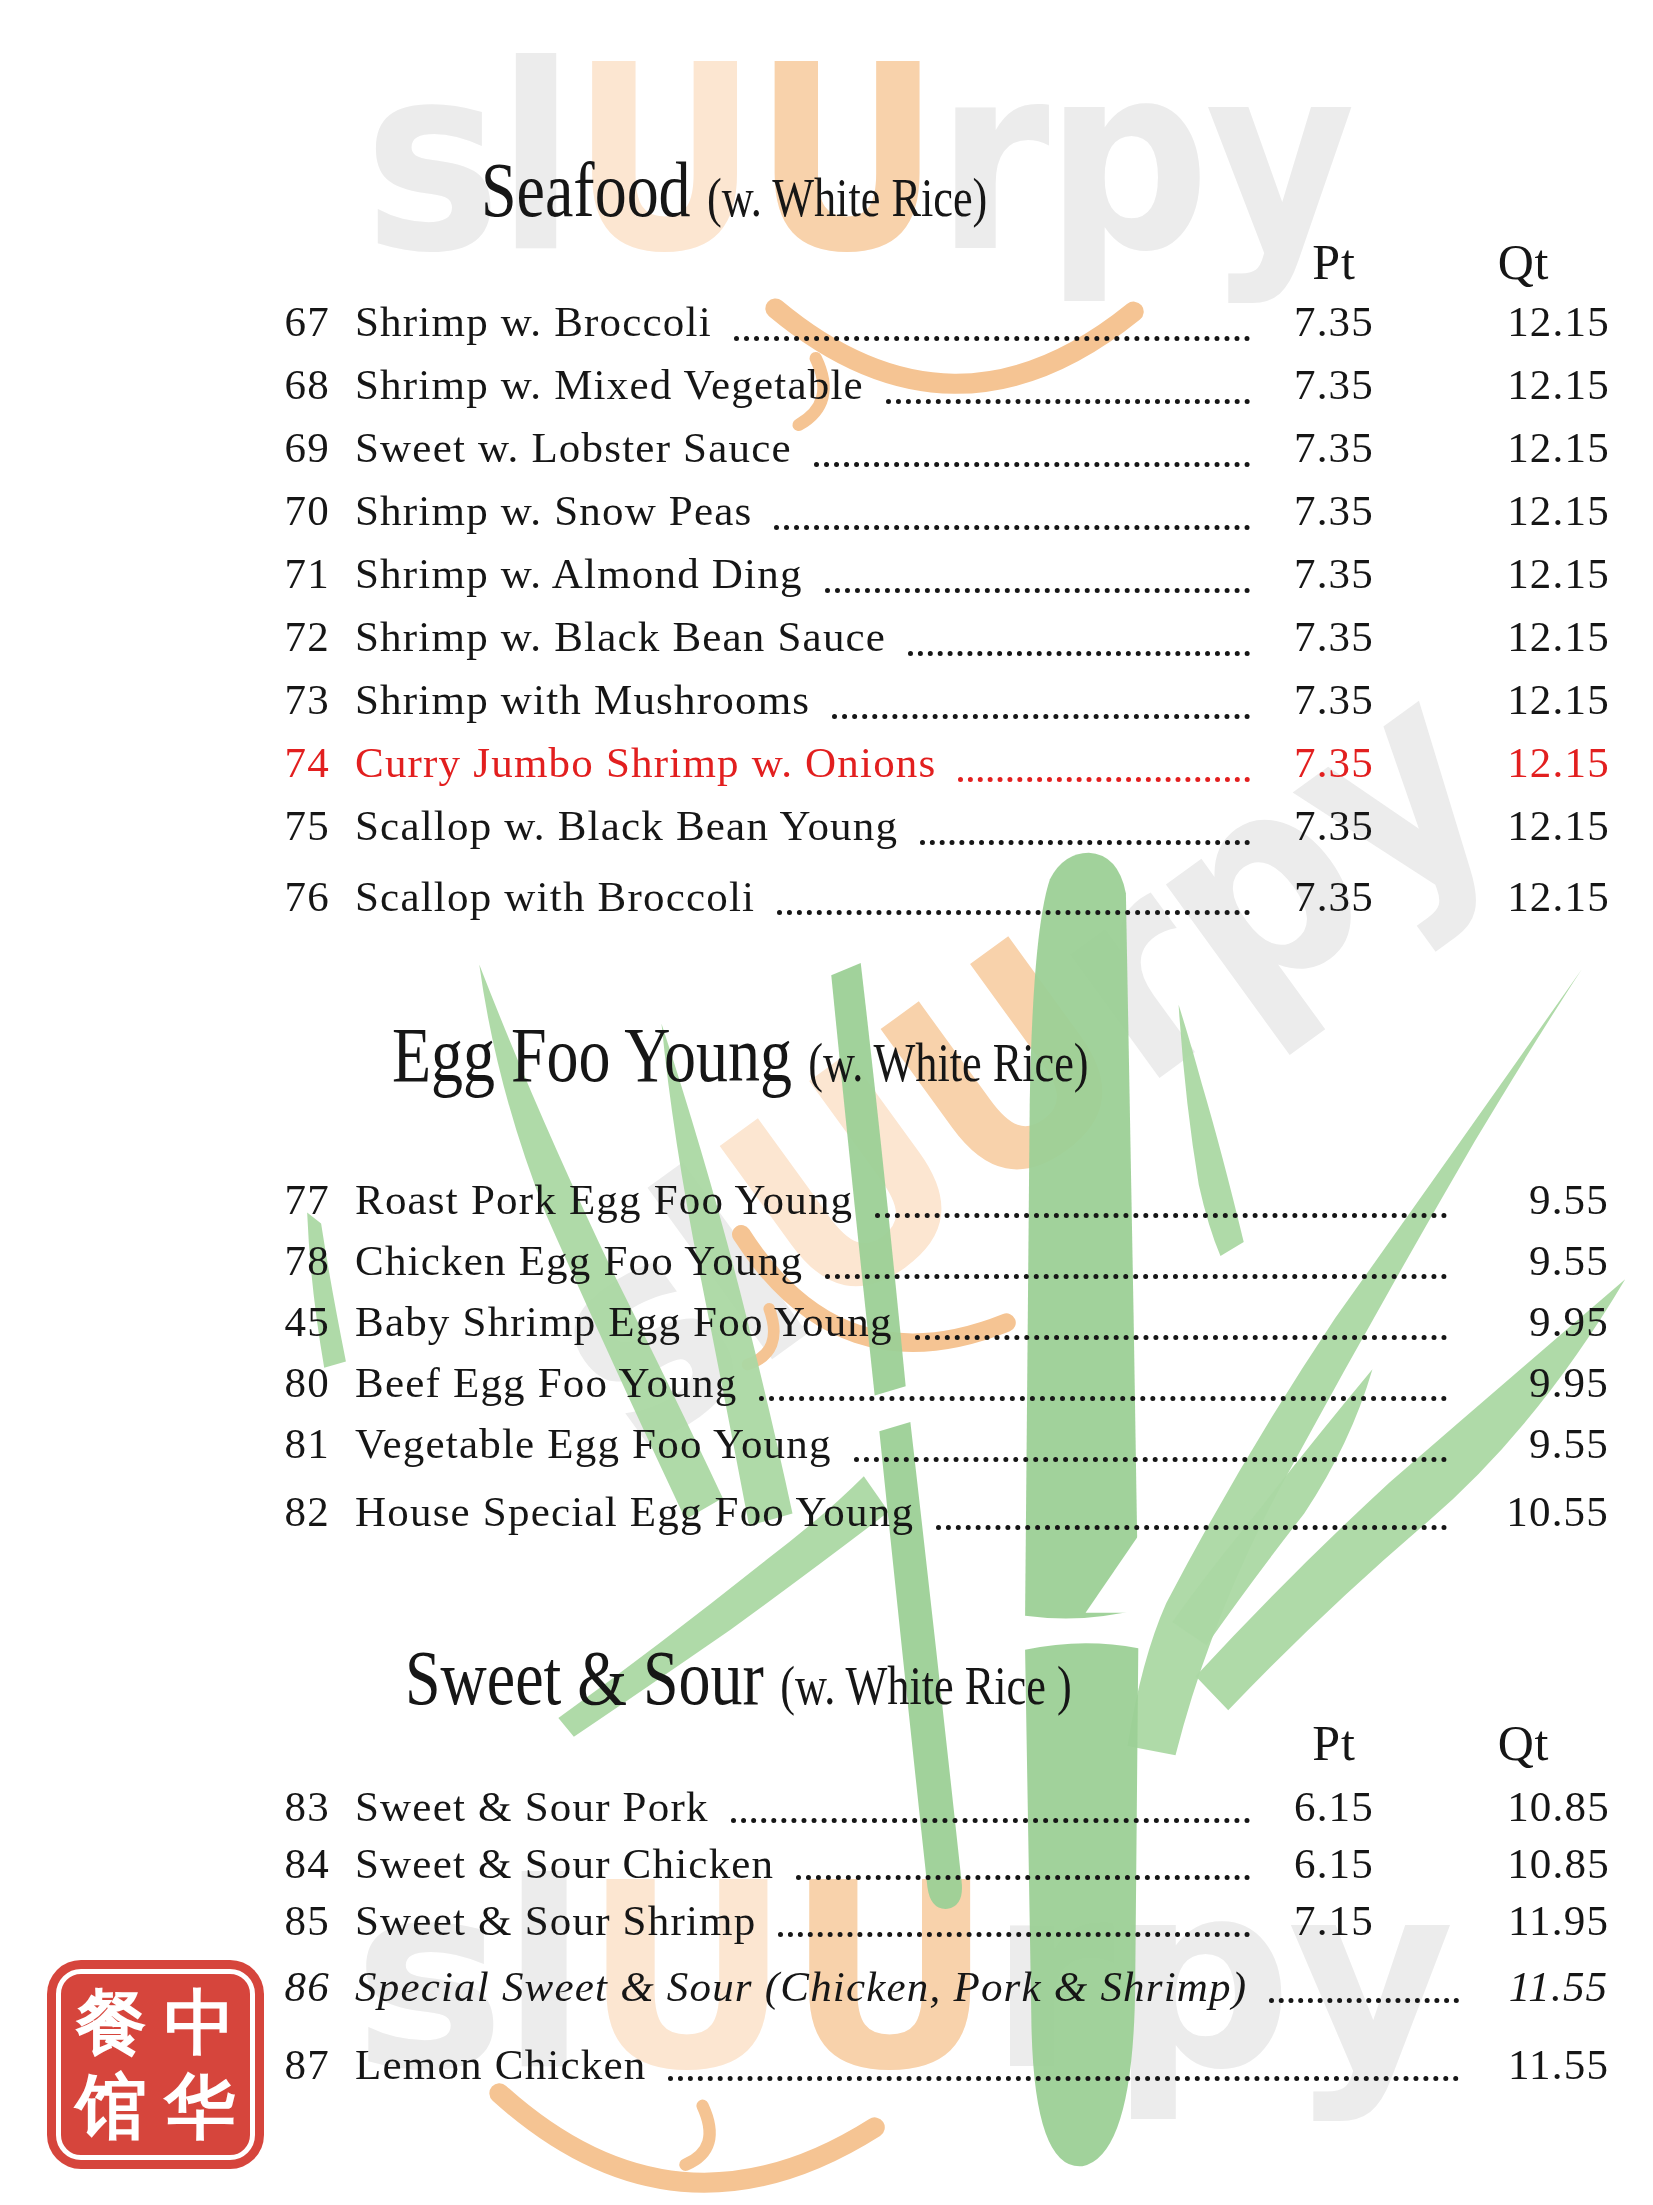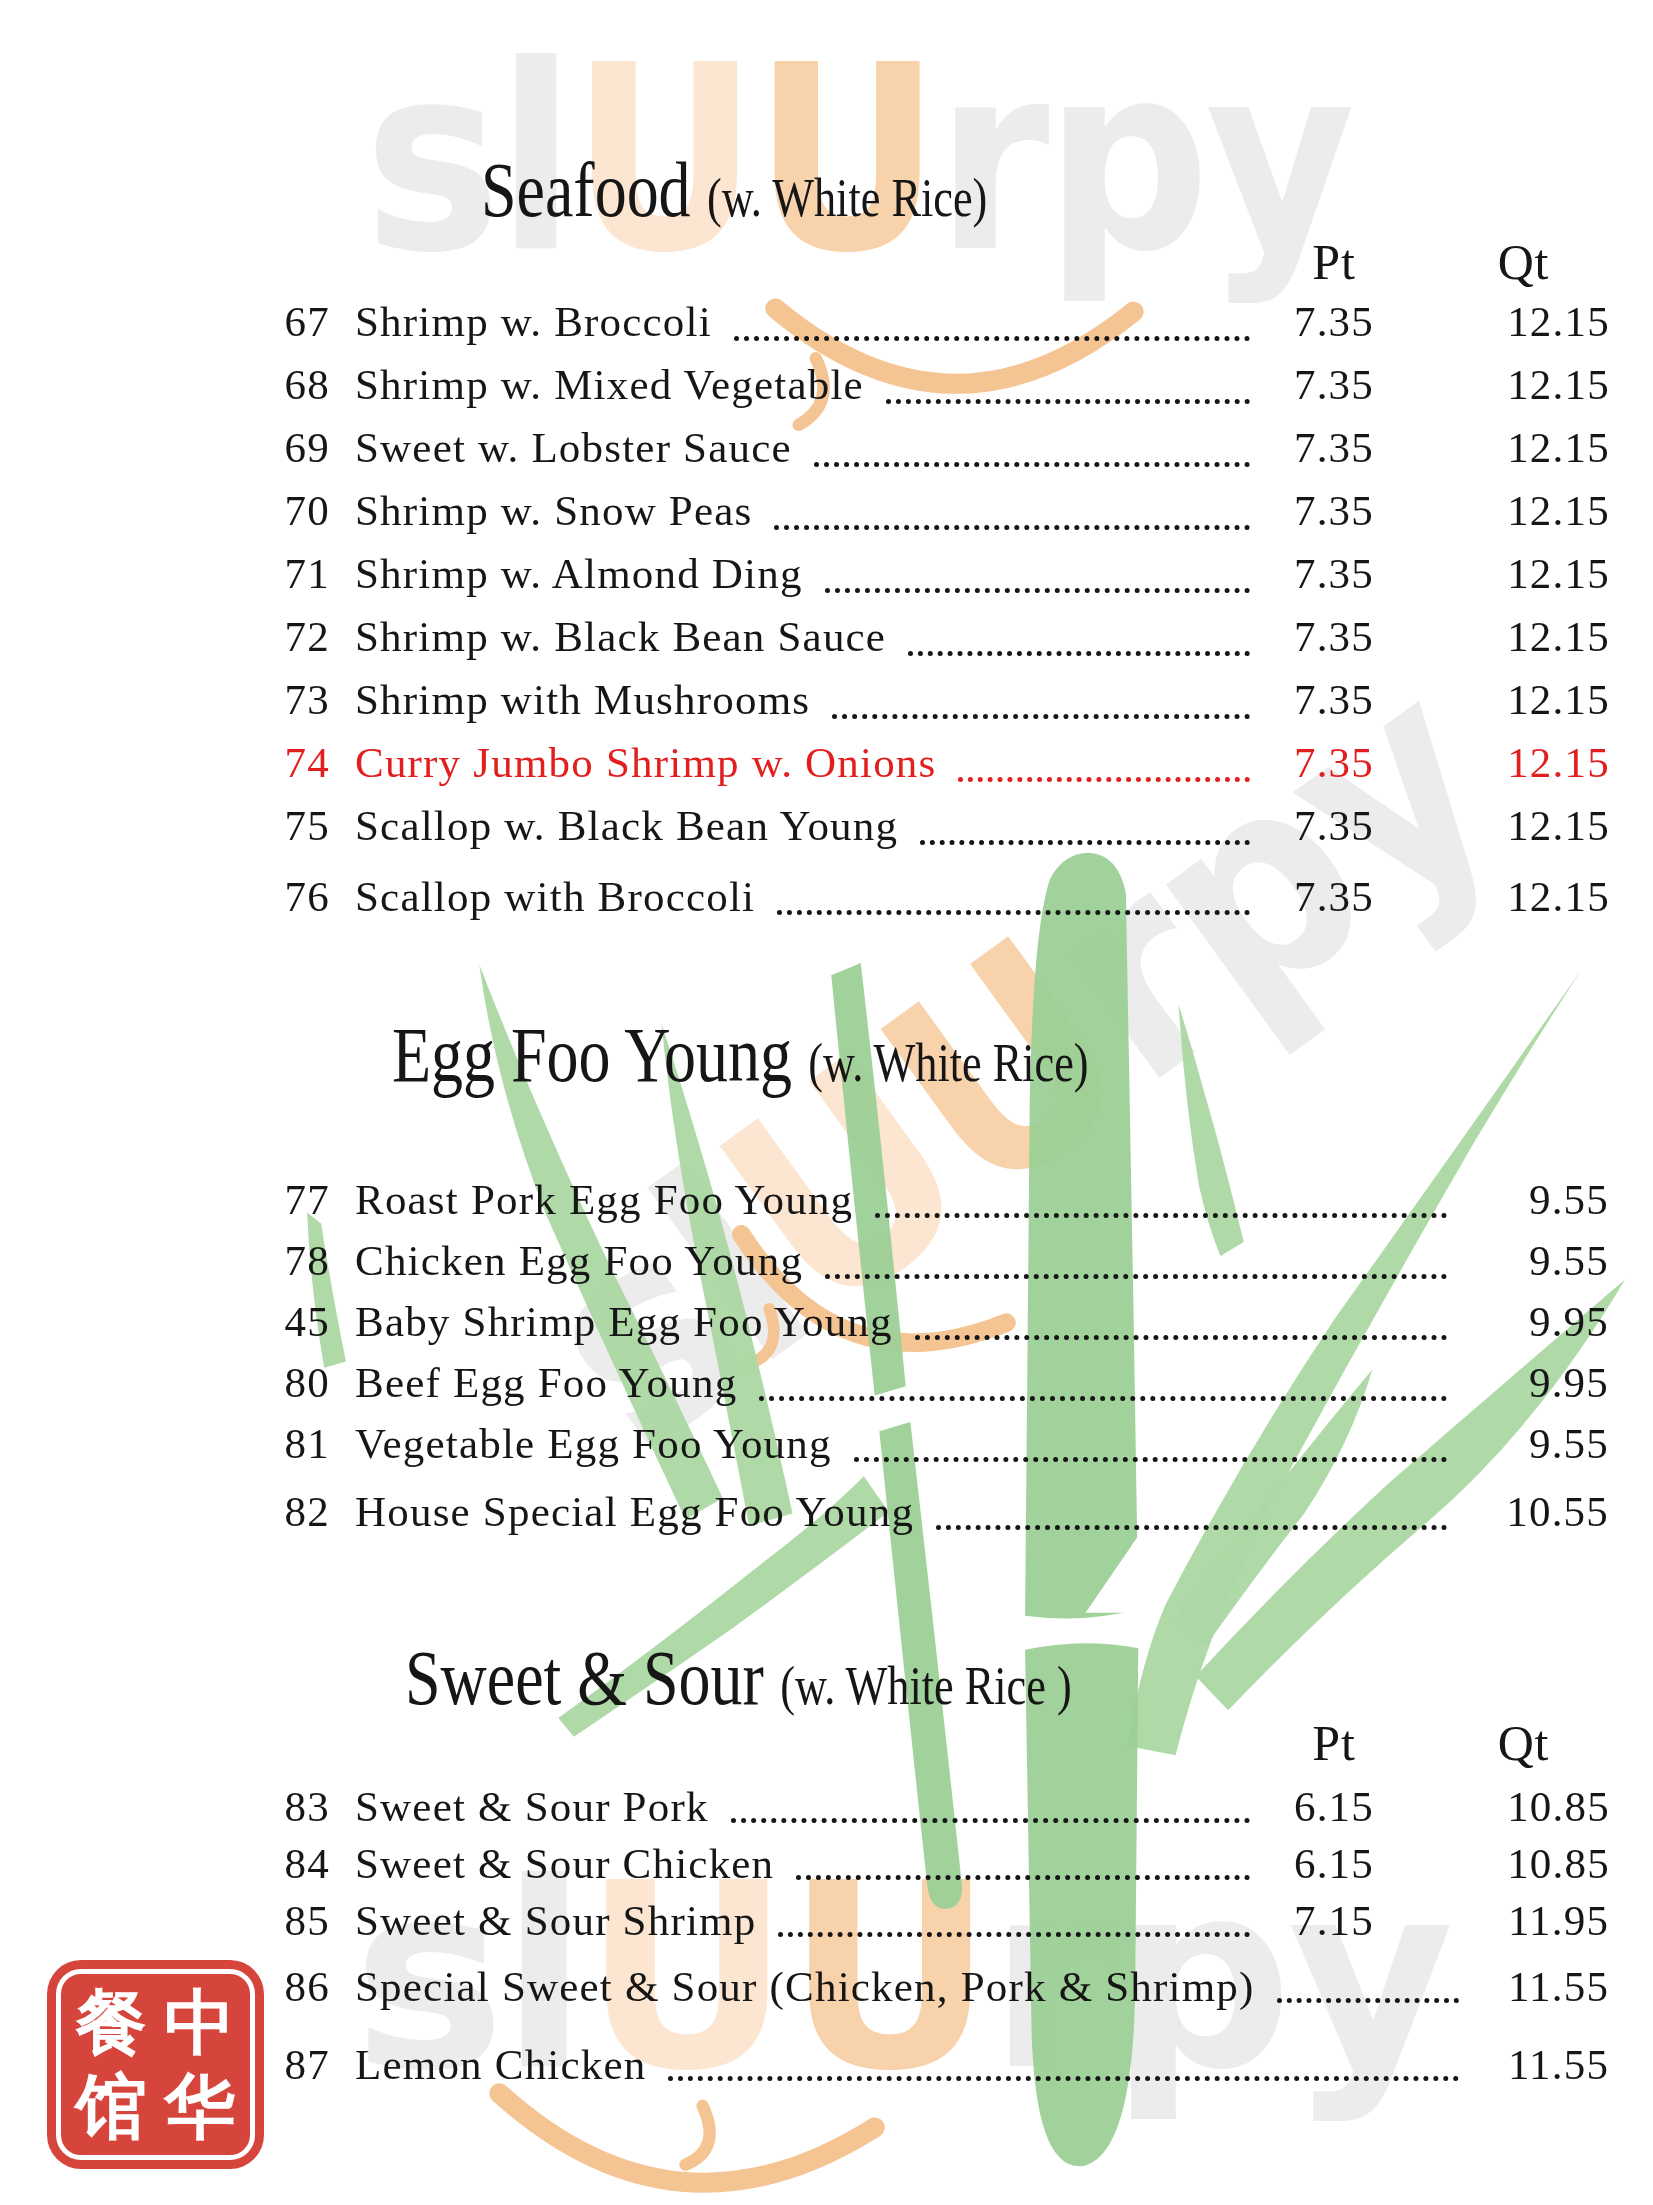--- a/index.html
+++ b/index.html
@@ -38,21 +38,21 @@
   .rows{position:absolute;z-index:2;left:256px;width:1380px;}
   #rows-0{top:290px;}
   #rows-1{top:1169px;}
   #rows-2{top:1778px;}
   .mrow{display:flex;align-items:center;font-size:43px;letter-spacing:1.2px;line-height:1;}
   #rows-0 .mrow{height:63px;}
   #rows-1 .mrow{height:61px;}
   #rows-2 .mrow{height:57px;}
   #rows-0 .mrow:last-child{margin-top:7.8px;}
   #rows-1 .mrow:last-child{margin-top:7px;}
-  #rows-2 .mrow:nth-child(4){margin-top:9.3px;}
+  #rows-2 .mrow:nth-child(4){margin-top:9.3px;font-style:italic;}
   #rows-2 .mrow:last-child{margin-top:21px;}
   .mrow.hl{color:var(--hl,#e21f1f);}
   .num{width:74px;text-align:right;flex:none;}
   .name{margin-left:25px;white-space:nowrap;flex:none;}
   .dots{flex:1 1 0;min-width:0;border-bottom:5.4px dotted currentColor;
         margin:0 22px 12.4px 22px;align-self:flex-end;}
   .pt{width:124px;text-align:center;flex:none;}
   .qt{width:155px;text-align:center;margin-left:85px;flex:none;}
   .qt.solo{margin-left:0;}
   .price{width:167px;text-align:right;padding-right:27px;box-sizing:border-box;flex:none;}

